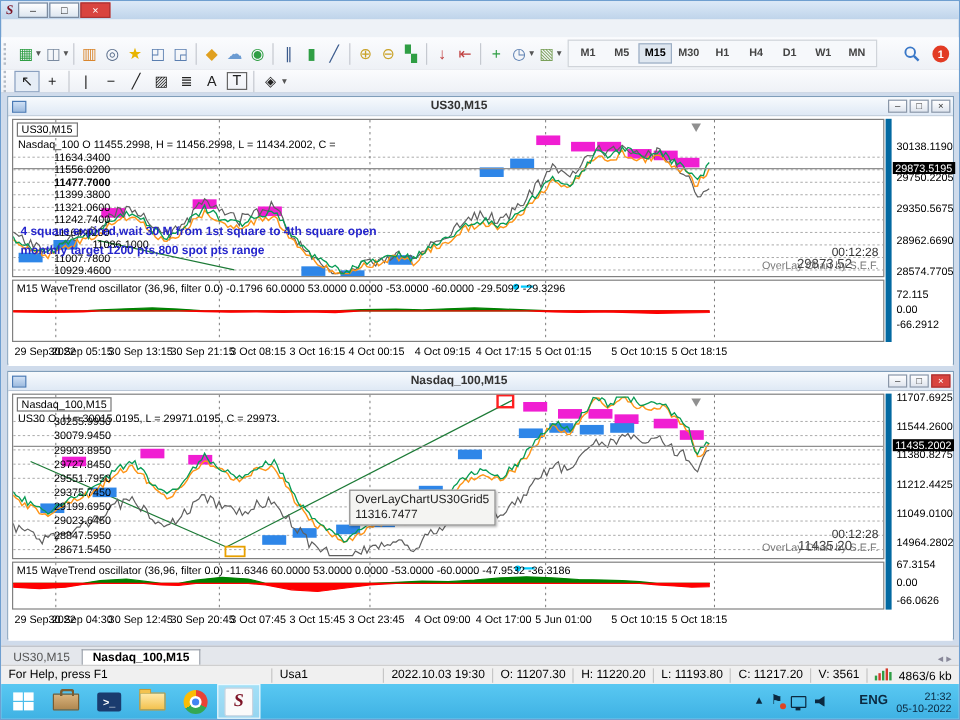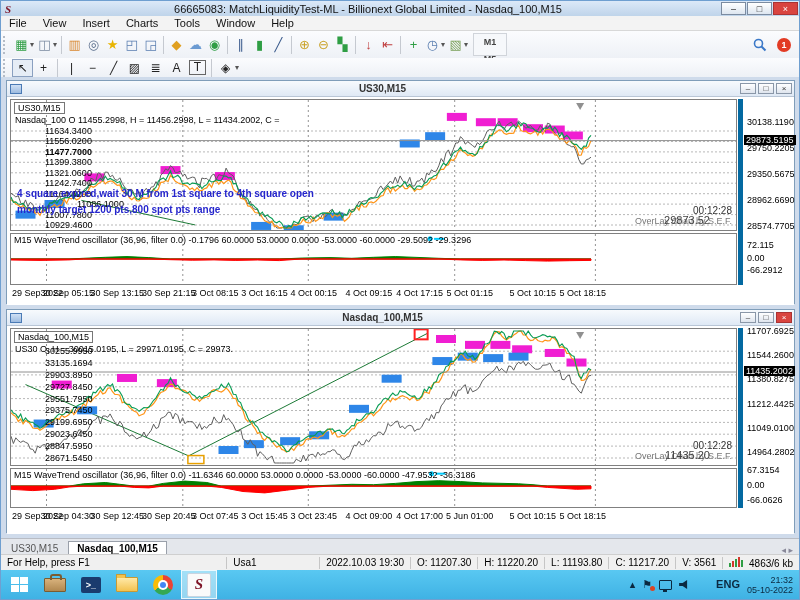--- a/index.html
+++ b/index.html
@@ -18,21 +18,21 @@
   #toolbar1{position:absolute;left:0;top:30px;width:798px;height:27px;background:linear-gradient(#fbfcfe,#eef1f6);border-bottom:1px solid #c9cdd4;display:flex;align-items:center;}
   #toolbar2{position:absolute;left:0;top:57px;width:798px;height:19px;background:linear-gradient(#fbfcfe,#eef1f6);border-bottom:1px solid #b9bfc8;display:flex;align-items:center;}
   .grip{width:4px;height:18px;border-left:2px dotted #b5bcc6;margin:0 3px 0 2px;}
   .sep{width:1px;height:18px;background:#c5c9d0;margin:0 3px;}
   .tbi{width:19px;height:19px;line-height:19px;text-align:center;font-size:13px;display:inline-block;}
   .tbi2{width:19px;height:16px;line-height:16px;text-align:center;font-size:12px;color:#222;display:inline-block;border:1px solid transparent;}
   .tbi2.active{border:1px solid #8aa0c0;background:#e6edf6;}
   .dd{font-size:8px;color:#555;margin:0 1px 0 -1px;}
   .tf{min-width:22px;padding:0 2px;height:15px;line-height:15px;font-size:9px;font-weight:bold;color:#444;text-align:center;display:inline-block;border:1px solid transparent;}
   .tf.active{background:#dfe7f0;border:1px solid #9caec4;color:#000;}
-  #tfbox{display:flex;align-items:center;border:1px solid #d0d4da;background:#f6f8fb;height:21px;margin-left:4px;padding:0 2px;flex-direction:column;}
+  #tfbox{display:flex;align-items:center;border:1px solid #d0d4da;background:#f6f8fb;height:21px;margin-left:4px;padding:0 2px;}
   #tb-right{margin-left:auto;display:flex;align-items:center;margin-right:8px;gap:10px;}
   #notif{width:14px;height:14px;border-radius:50%;background:#e23b24;color:#fff;font-size:9px;font-weight:bold;line-height:14px;text-align:center;}
   
   #mdi{position:absolute;left:0;top:76px;width:798px;height:461px;background:#cfdbeb;}
   .cw{position:absolute;left:5px;width:789px;height:224px;border:1px solid #7f9db9;background:#fff;box-sizing:border-box;}
   .cw-title{height:15px;background:linear-gradient(#f7fafd,#dfe9f5);border-bottom:1px solid #b9c6d6;display:flex;align-items:center;font-size:10px;color:#222;}
   .cw-icon{width:10px;height:8px;border:1px solid #4a7ab5;background:linear-gradient(#cfe0f5,#9dbbdf);margin:0 3px;}
   .cw-title-text{flex:1;text-align:center;font-weight:bold;color:#333;}
   .cwbtn{width:16px;height:11px;margin-right:2px;border:1px solid #8a97a8;background:linear-gradient(#fff,#dfe5ee);font-size:8px;line-height:10px;text-align:center;color:#333;box-sizing:border-box;}
   .cwbtn.close-red{background:#d9443f;color:#fff;border-color:#a33;}
@@ -87,34 +87,24 @@
   .speaker{width:10px;height:9px;background:#0b2940;clip-path:polygon(0 33%,35% 33%,80% 0,80% 100%,35% 67%,0 67%);}
   #clock{font-size:9px;line-height:10px;text-align:right;white-space:nowrap;}
   svg{display:block;}
 </style>
 </head>
 <body>
 
 <div id="app">
   <div id="titlebar">
     <span id="app-icon">S</span>
-    <span id="title-text">66665083: MatchLiquidityTest-ML - Billionext Global Limited - Nasdaq_100,M15</span>
     <span class="winbtn">–</span>
     <span class="winbtn">□</span>
     <span class="winbtn close">×</span>
   </div>
-  <div id="menubar">
-      <span class="menu-item">File</span>
-      <span class="menu-item">View</span>
-      <span class="menu-item">Insert</span>
-      <span class="menu-item">Charts</span>
-      <span class="menu-item">Tools</span>
-      <span class="menu-item">Window</span>
-      <span class="menu-item">Help</span>
-    </div>
   <div id="toolbar1">
       <div class="grip"></div>
       <span class="tbi" style="color: rgb(47, 158, 68);">▦</span>
       <span class="dd">▾</span>
       <span class="tbi" style="color: rgb(122, 138, 160);">◫</span>
       <span class="dd">▾</span>
       <div class="sep"></div>
       <span class="tbi" style="color: rgb(217, 134, 46);">▥</span>
       <span class="tbi" style="color: rgb(90, 110, 140);">◎</span>
       <span class="tbi" style="color: rgb(232, 180, 0);">★</span>
@@ -338,32 +328,33 @@
               <path d="M0.0 107.2L2.4 114.5L4.8 108.8L7.3 111.7L9.7 113.4L12.1 111.9L14.5 113.3L16.9 114.4L19.3 120.0L21.8 120.3L24.2 124.2L26.6 116.9L29.0 118.9L31.4 116.0L33.8 115.5L36.3 121.2L38.7 115.9L41.1 115.7L43.5 115.9L45.9 113.8L48.3 116.2L50.8 112.9L53.2 110.2L55.6 110.2L58.0 105.7L60.4 105.8L62.8 110.0L65.3 106.1L67.7 100.9L70.1 101.1L72.5 105.4L74.9 102.8L77.3 100.1L79.8 94.6L82.2 91.6L84.6 90.7L87.0 87.1L89.4 95.0L91.8 87.0L94.3 87.0L96.7 88.3L99.1 84.9L101.5 89.5L103.9 93.4L106.3 97.0L108.8 92.2L111.2 95.5L113.6 102.9L116.0 104.2L118.4 107.4L120.8 105.9L123.3 107.4L125.7 110.0L128.1 108.6L130.5 107.8L132.9 103.0L135.3 107.9L137.8 104.4L140.2 101.3L142.6 95.2L145.0 99.5L147.4 98.3L149.8 89.4L152.3 88.4L154.7 86.9L157.1 83.2L159.5 83.4L161.9 89.9L164.3 84.3L166.8 86.3L169.2 94.2L171.6 88.7L174.0 94.8L176.4 92.2L178.8 92.8L181.3 92.5L183.7 95.4L186.1 99.5L188.5 94.6L190.9 100.5L193.3 97.3L195.7 99.2L198.2 95.8L200.6 95.3L203.0 87.9L205.4 91.9L207.8 94.0L210.3 93.2L212.7 85.6L215.1 91.0L217.5 89.4L219.9 92.8L222.3 95.8L224.8 101.5L227.2 103.0L229.6 100.2L232.0 110.1L234.4 111.5L236.8 115.3L239.3 110.7L241.7 115.3L244.1 116.5L246.5 127.3L248.9 122.7L251.3 124.7L253.7 127.4L256.2 130.9L258.6 128.7L261.0 127.0L263.4 134.0L265.8 134.0L268.3 134.0L270.7 134.0L273.1 134.0L275.5 134.0L277.9 134.0L280.3 134.0L282.8 134.0L285.2 130.2L287.6 131.5L290.0 132.8L292.4 126.1L294.8 131.9L297.3 127.1L299.7 125.5L302.1 125.3L304.5 128.3L306.9 123.1L309.3 126.4L311.8 124.8L314.2 125.4L316.6 122.6L319.0 122.7L321.4 120.8L323.8 121.1L326.3 125.1L328.7 125.5L331.1 129.8L333.5 130.7L335.9 128.1L338.3 127.5L340.8 121.2L343.2 116.1L345.6 116.7L348.0 112.3L350.4 115.9L352.8 115.6L355.3 110.7L357.7 113.0L360.1 109.2L362.5 106.6L364.9 106.9L367.3 103.0L369.8 103.4L372.2 106.1L374.6 101.9L377.0 94.4L379.4 97.1L381.8 95.7L384.3 92.7L386.7 92.0L389.1 98.7L391.5 97.1L393.9 99.8L396.3 97.0L398.8 96.3L401.2 97.2L403.6 102.4L406.0 100.3L408.4 100.2L410.8 97.8L413.3 92.7L415.7 89.2L418.1 91.7L420.5 85.5L422.9 89.9L425.3 83.4L427.8 83.8L430.2 76.9L432.6 73.8L435.0 69.6L437.4 70.3L439.8 68.9L442.3 62.3L444.7 67.5L447.1 61.3L449.5 61.1L451.9 57.5L454.3 55.7L456.8 64.9L459.2 58.6L461.6 62.8L464.0 61.7L466.4 60.4L468.8 57.1L471.3 52.1L473.7 49.2L476.1 46.8L478.5 45.2L480.9 42.9L483.3 41.2L485.8 37.1L488.2 42.0L490.6 39.4L493.0 41.9L495.4 43.8L497.8 36.9L500.3 37.6L502.7 41.2L505.1 36.1L507.5 33.2L509.9 34.6L512.3 32.3L514.8 36.7L517.2 33.4L519.6 35.8L522.0 38.2L524.4 40.1L526.8 40.3L529.3 39.5L531.7 36.2L534.1 36.1L536.5 35.7L538.9 34.0L541.3 39.5L543.8 43.1L546.2 42.3L548.6 41.0L551.0 50.4L553.4 50.8L555.8 47.2L558.3 45.9L560.7 54.5L563.1 55.2L565.5 58.5L567.9 62.1L570.3 64.2L572.8 57.3L575.2 51.5L577.6 47.0L580.0 46.3" fill="none" stroke="#5f5f5f" stroke-width="1"></path>
               <path d="M0.0 83.6L2.4 86.1L4.8 87.6L7.3 92.4L9.7 90.1L12.1 94.8L14.5 91.6L16.9 92.6L19.3 95.0L21.8 99.0L24.2 99.5L26.6 99.2L29.0 101.3L31.4 99.7L33.8 98.1L36.3 95.8L38.7 94.2L41.1 93.7L43.5 89.4L45.9 89.6L48.3 90.2L50.8 86.1L53.2 88.3L55.6 87.2L58.0 85.5L60.4 81.2L62.8 85.6L65.3 82.9L67.7 79.1L70.1 79.3L72.5 74.5L74.9 77.1L77.3 69.7L79.8 73.0L82.2 69.8L84.6 67.4L87.0 65.6L89.4 61.6L91.8 64.9L94.3 63.7L96.7 59.4L99.1 58.6L101.5 62.7L103.9 65.4L106.3 65.5L108.8 66.3L111.2 73.7L113.6 72.9L116.0 75.2L118.4 78.4L120.8 80.3L123.3 82.3L125.7 83.2L128.1 86.8L130.5 85.8L132.9 84.7L135.3 80.3L137.8 77.8L140.2 76.9L142.6 74.5L145.0 71.1L147.4 66.6L149.8 63.5L152.3 62.5L154.7 61.1L157.1 57.2L159.5 55.2L161.9 55.5L164.3 59.6L166.8 59.3L169.2 61.0L171.6 61.1L174.0 61.6L176.4 63.7L178.8 65.8L181.3 70.3L183.7 71.2L186.1 69.1L188.5 72.4L190.9 69.9L193.3 68.6L195.7 68.0L198.2 67.3L200.6 61.6L203.0 60.6L205.4 61.2L207.8 62.2L210.3 63.1L212.7 61.6L215.1 58.8L217.5 61.3L219.9 64.8L222.3 69.5L224.8 69.4L227.2 76.3L229.6 77.9L232.0 81.7L234.4 89.7L236.8 92.3L239.3 91.3L241.7 96.4L244.1 99.6L246.5 104.4L248.9 103.5L251.3 109.3L253.7 111.4L256.2 108.1L258.6 109.8L261.0 112.1L263.4 115.7L265.8 118.3L268.3 116.7L270.7 120.4L273.1 121.2L275.5 123.0L277.9 121.7L280.3 119.1L282.8 121.4L285.2 117.8L287.6 115.2L290.0 116.6L292.4 115.0L294.8 110.7L297.3 109.7L299.7 110.4L302.1 108.0L304.5 108.5L306.9 109.3L309.3 107.2L311.8 106.6L314.2 103.2L316.6 101.1L319.0 99.7L321.4 105.2L323.8 102.6L326.3 108.0L328.7 107.9L331.1 106.3L333.5 107.5L335.9 105.2L338.3 103.2L340.8 100.0L343.2 99.7L345.6 95.1L348.0 93.5L350.4 93.0L352.8 90.8L355.3 88.9L357.7 85.4L360.1 83.9L362.5 86.8L364.9 84.0L367.3 82.1L369.8 79.6L372.2 75.4L374.6 73.4L377.0 69.9L379.4 72.7L381.8 69.0L384.3 70.9L386.7 69.4L389.1 67.6L391.5 66.6L393.9 67.7L396.3 68.7L398.8 70.9L401.2 68.5L403.6 68.4L406.0 71.5L408.4 70.8L410.8 68.2L413.3 63.0L415.7 63.5L418.1 64.4L420.5 57.4L422.9 54.3L425.3 53.0L427.8 53.3L430.2 49.4L432.6 43.5L435.0 43.1L437.4 41.0L439.8 34.3L442.3 34.7L444.7 28.0L447.1 28.8L449.5 24.5L451.9 26.1L454.3 29.6L456.8 31.3L459.2 29.9L461.6 33.1L464.0 33.0L466.4 29.5L468.8 24.2L471.3 24.4L473.7 19.1L476.1 16.5L478.5 14.7L480.9 8.4L483.3 4.7L485.8 2.6L488.2 2.9L490.6 6.9L493.0 9.2L495.4 11.0L497.8 9.0L500.3 8.4L502.7 6.0L505.1 4.6L507.5 2.3L509.9 2.0L512.3 5.9L514.8 6.0L517.2 9.8L519.6 11.5L522.0 11.1L524.4 8.9L526.8 11.5L529.3 12.5L531.7 12.8L534.1 11.1L536.5 11.8L538.9 11.7L541.3 8.2L543.8 9.9L546.2 13.0L548.6 18.5L551.0 17.7L553.4 19.2L555.8 24.5L558.3 24.4L560.7 29.4L563.1 30.8L565.5 36.9L567.9 44.9L570.3 51.4L572.8 51.2L575.2 49.3L577.6 43.6L580.0 40.4" fill="none" stroke="#ff9518" stroke-width="1.2"></path>
               <path d="M0.0 80.8L2.4 84.1L4.8 85.1L7.3 88.9L9.7 85.0L12.1 92.2L14.5 88.9L16.9 91.8L19.3 93.1L21.8 93.2L24.2 95.6L26.6 96.8L29.0 99.4L31.4 97.9L33.8 95.3L36.3 91.7L38.7 91.8L41.1 91.9L43.5 89.9L45.9 86.9L48.3 84.8L50.8 85.9L53.2 85.0L55.6 82.2L58.0 84.1L60.4 83.6L62.8 78.6L65.3 77.5L67.7 76.0L70.1 74.9L72.5 74.0L74.9 69.6L77.3 67.3L79.8 69.4L82.2 63.2L84.6 63.8L87.0 60.6L89.4 58.2L91.8 61.8L94.3 58.2L96.7 55.6L99.1 57.3L101.5 55.0L103.9 62.2L106.3 60.7L108.8 62.9L111.2 66.9L113.6 73.6L116.0 75.4L118.4 75.3L120.8 78.4L123.3 78.9L125.7 80.1L128.1 82.3L130.5 80.5L132.9 78.6L135.3 78.7L137.8 78.4L140.2 74.7L142.6 71.3L145.0 68.8L147.4 64.4L149.8 60.3L152.3 61.2L154.7 56.0L157.1 54.2L159.5 48.7L161.9 53.2L164.3 57.2L166.8 56.2L169.2 59.8L171.6 62.2L174.0 63.6L176.4 64.1L178.8 62.5L181.3 65.6L183.7 66.8L186.1 69.5L188.5 67.2L190.9 69.4L193.3 66.8L195.7 66.4L198.2 63.9L200.6 62.7L203.0 62.3L205.4 60.3L207.8 59.7L210.3 55.3L212.7 58.2L215.1 58.2L217.5 54.1L219.9 58.7L222.3 65.2L224.8 65.4L227.2 72.0L229.6 73.5L232.0 80.2L234.4 82.7L236.8 88.8L239.3 93.4L241.7 91.9L244.1 95.8L246.5 98.1L248.9 103.0L251.3 103.2L253.7 106.1L256.2 108.1L258.6 109.0L261.0 113.0L263.4 111.7L265.8 113.3L268.3 116.1L270.7 116.2L273.1 118.9L275.5 122.6L277.9 122.2L280.3 118.5L282.8 116.2L285.2 115.2L287.6 112.1L290.0 112.3L292.4 110.7L294.8 108.7L297.3 107.3L299.7 106.9L302.1 107.1L304.5 105.9L306.9 102.7L309.3 102.2L311.8 105.1L314.2 102.3L316.6 100.1L319.0 100.3L321.4 99.9L323.8 102.7L326.3 101.5L328.7 101.1L331.1 104.2L333.5 104.5L335.9 101.2L338.3 99.7L340.8 96.5L343.2 96.8L345.6 90.3L348.0 91.6L350.4 90.8L352.8 87.8L355.3 84.7L357.7 84.9L360.1 83.0L362.5 84.1L364.9 80.8L367.3 76.2L369.8 74.2L372.2 70.3L374.6 69.1L377.0 70.7L379.4 66.9L381.8 64.1L384.3 66.5L386.7 65.8L389.1 61.5L391.5 63.0L393.9 62.7L396.3 64.7L398.8 66.4L401.2 67.4L403.6 66.9L406.0 70.0L408.4 69.5L410.8 66.9L413.3 60.2L415.7 62.4L418.1 57.8L420.5 59.8L422.9 53.6L425.3 52.5L427.8 45.8L430.2 44.0L432.6 43.1L435.0 37.6L437.4 36.6L439.8 32.2L442.3 32.6L444.7 30.5L447.1 27.4L449.5 24.2L451.9 25.1L454.3 22.2L456.8 26.7L459.2 28.0L461.6 26.4L464.0 30.5L466.4 28.0L468.8 23.4L471.3 21.3L473.7 14.9L476.1 14.7L478.5 13.5L480.9 8.0L483.3 2.2L485.8 2.8L488.2 4.9L490.6 2.5L493.0 4.3L495.4 10.2L497.8 7.3L500.3 8.0L502.7 2.0L505.1 2.0L507.5 2.0L509.9 2.0L512.3 2.0L514.8 6.0L517.2 2.0L519.6 5.9L522.0 8.6L524.4 8.9L526.8 7.9L529.3 6.9L531.7 5.7L534.1 6.3L536.5 7.8L538.9 7.2L541.3 8.4L543.8 7.9L546.2 11.6L548.6 17.1L551.0 14.9L553.4 18.4L555.8 19.5L558.3 23.9L560.7 26.4L563.1 27.4L565.5 38.9L567.9 46.7L570.3 49.5L572.8 44.0L575.2 43.7L577.6 39.5L580.0 40.9" fill="none" stroke="#089c54" stroke-width="1.1"></path>
               <rect x="403.62499999999994" y="0.3524324324324324" width="13" height="10" fill="none" stroke="#ff2020" stroke-width="2"></rect>
               <path d="M565.125 3 l8 0 l-4 7 z" fill="#909090"></path>
               <line x1="0" y1="43.0" x2="725" y2="43.0" stroke="#909090" stroke-width="1"></line>
             </svg>
             <span class="symlabel">Nasdaq_100,M15</span>
             <span class="ohlc">US30 O, H = 30015.0195, L = 29971.0195, C = 29973.</span>
             <span class="gridlabel" style="top: 17px;">30255.9950</span>
-            <span class="gridlabel" style="top: 29px;">33135.1694</span>
+            <span class="gridlabel" style="top: 29px;">30079.9450</span>
             <span class="gridlabel" style="top: 41px;">29903.8950</span>
             <span class="gridlabel" style="top: 53px;">29727.8450</span>
             <span class="gridlabel" style="top: 65px;">29551.7950</span>
             <span class="gridlabel" style="top: 76px;">29375.7450</span>
             <span class="gridlabel" style="top: 88px;">29199.6950</span>
             <span class="gridlabel" style="top: 100px;">29023.6450</span>
             <span class="gridlabel" style="top: 112px;">28847.5950</span>
             <span class="gridlabel" style="top: 124px;">28671.5450</span>
             <span class="countdown" style="top: 111px;">00:12:28</span>
             <span class="watermark" style="top: 122px;">OverLay Chart by S.E.F.</span>
             <span class="cdprice" style="top: 120px;">11435.20</span>
+            <div class="tooltip" style="left: 280px; top: 79px;"><span>OverLayChartUS30Grid5</span><br><span>11316.7477</span></div>
           </div>
           <div class="panel" style="left: 3px; top: 142px; width: 727px; height: 40px;">
             <svg width="725" height="38">
               <line x1="35.5" y1="0" x2="35.5" y2="38" stroke="#777" stroke-dasharray="2,3" stroke-width="0.8"></line>
               <line x1="171.8" y1="0" x2="171.8" y2="38" stroke="#777" stroke-dasharray="2,3" stroke-width="0.8"></line>
               <line x1="297.3" y1="0" x2="297.3" y2="38" stroke="#777" stroke-dasharray="2,3" stroke-width="0.8"></line>
               <line x1="443.7" y1="0" x2="443.7" y2="38" stroke="#777" stroke-dasharray="2,3" stroke-width="0.8"></line>
               <line x1="584.4" y1="0" x2="584.4" y2="38" stroke="#777" stroke-dasharray="2,3" stroke-width="0.8"></line>
               <path d="M0 17.092097445038622 L0.0 17.1 L21.8 17.1 L43.5 17.1 L58.0 17.1 L72.5 14.8 L94.3 13.5 L108.8 15.3 L123.3 17.1 L137.8 17.1 L152.3 14.4 L174.0 12.1 L195.8 13.5 L210.2 17.1 L232.0 17.1 L253.7 17.1 L275.5 17.1 L297.3 17.1 L319.0 16.2 L340.8 15.3 L362.5 15.7 L384.3 14.4 L406.0 12.6 L427.8 11.7 L449.5 12.6 L471.3 13.9 L493.0 14.4 L507.5 14.8 L522.0 15.7 L536.5 17.1 L551.0 17.1 L565.5 17.1 L580.0 17.1 L580.0 17.092097445038622 Z" fill="#008000" stroke="#008000" stroke-width="1"></path>
               <path d="M0 17.092097445038622 L0.0 20.3 L21.8 21.6 L43.5 20.3 L58.0 18.0 L72.5 17.1 L94.3 17.1 L108.8 17.1 L123.3 18.4 L137.8 18.9 L152.3 17.1 L174.0 17.1 L195.8 17.1 L210.2 18.4 L232.0 22.5 L253.7 23.9 L275.5 21.2 L297.3 18.4 L319.0 17.1 L340.8 17.1 L362.5 17.1 L384.3 17.1 L406.0 17.1 L427.8 17.1 L449.5 17.1 L471.3 17.1 L493.0 17.1 L507.5 17.1 L522.0 17.1 L536.5 18.4 L551.0 19.3 L565.5 20.3 L580.0 19.8 L580.0 17.092097445038622 Z" fill="#fe0000" stroke="#fe0000" stroke-width="1"></path>

